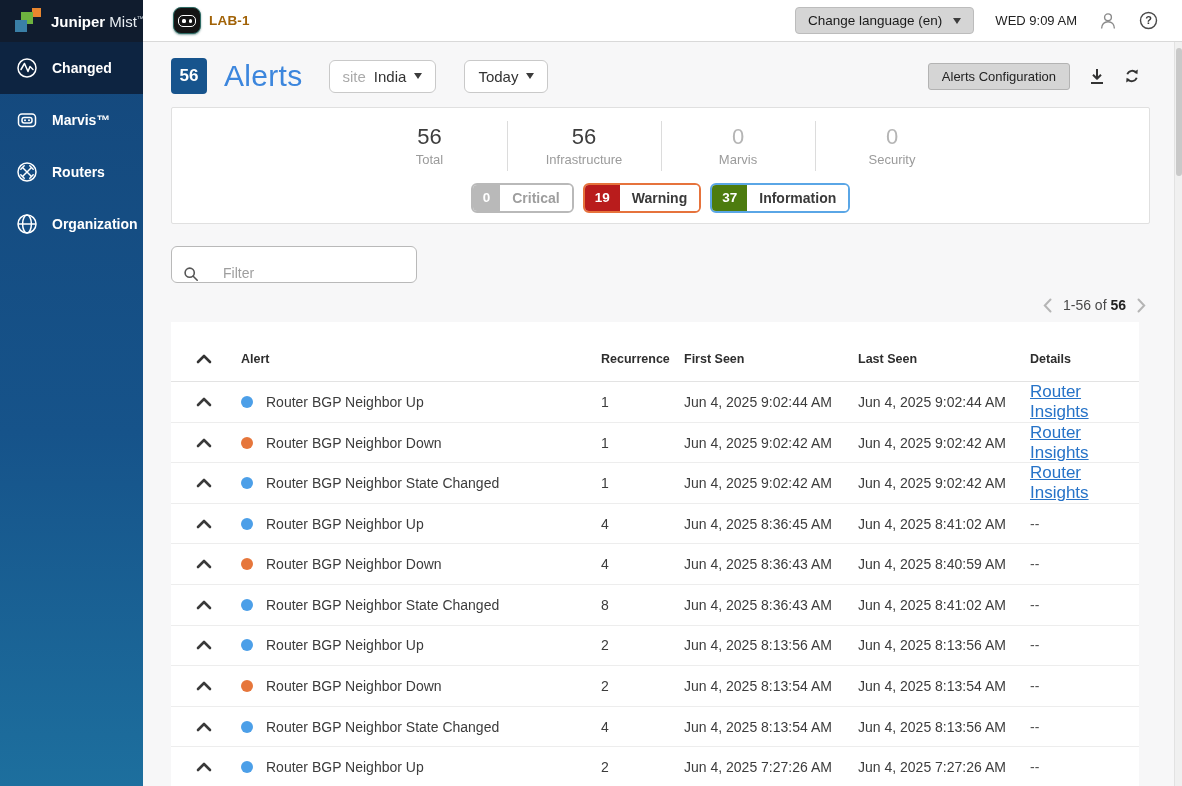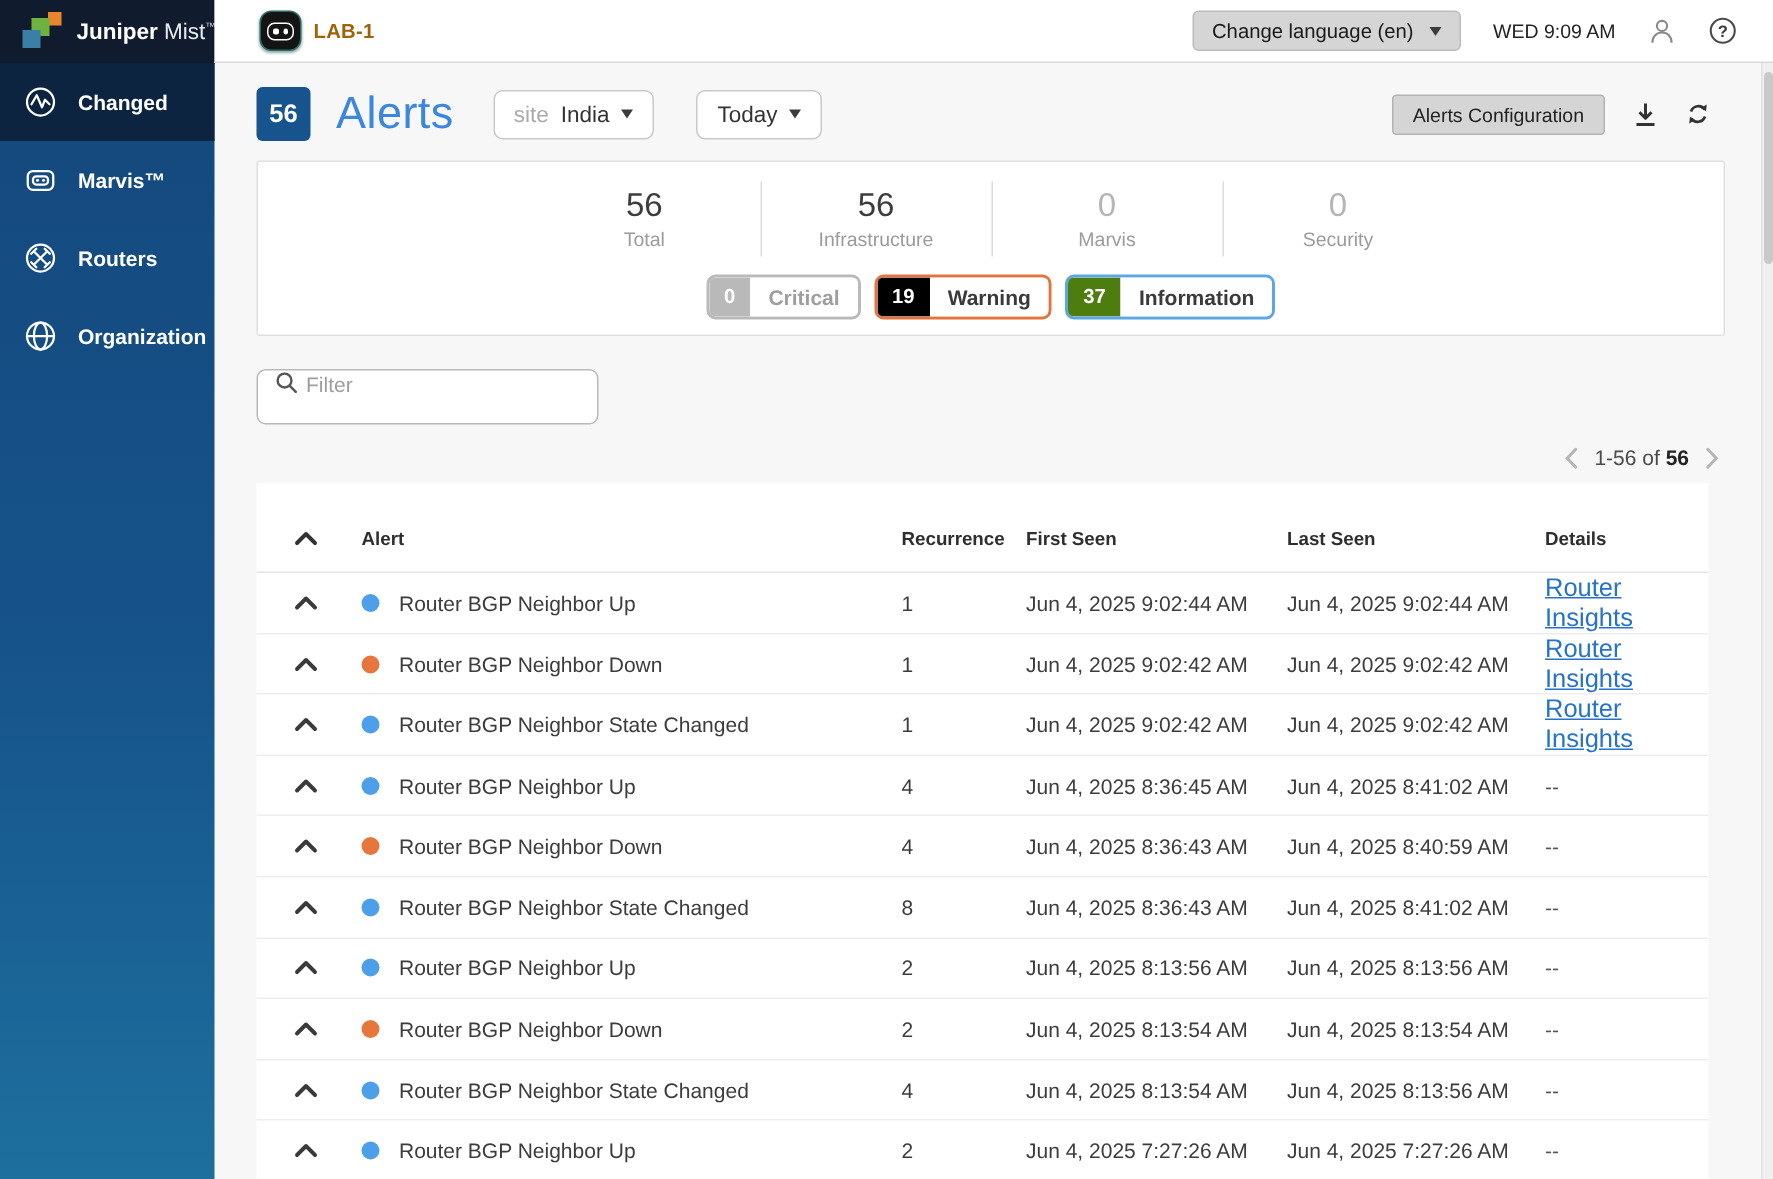--- a/index.html
+++ b/index.html
@@ -70,21 +70,21 @@
   .chips-row { display: flex; justify-content: center; gap: 9px; margin-top: 12px; }
   .sev-chip { display: inline-flex; border: 2px solid #b9b9b9; border-radius: 6px; overflow: hidden;
     background: #fff; cursor: pointer; height: 30px; align-items: stretch; }
   .sev-num { color: #fff; font-weight: 700; font-size: 13.5px; display: flex; align-items: center;
     padding: 0 10px; background: #b9b9b9; }
   .sev-label { display: flex; align-items: center; padding: 0 12px; font-size: 14px; font-weight: 600;
     color: #3a3a3a; background: #fff; }
   .sev-chip.inactive .sev-label { color: #9e9e9e; }
 
   .filter-row { position: absolute; top: 204px; left: 28px; }
-  .filter-box { display: flex; align-items: flex-start; gap: 3px; width: 228px; height: 37px;
+  .filter-box { display: flex; align-items: flex-end; gap: 22px; width: 246px; height: 37px;
     background: #fff; border: 1px solid #b9b9b9; border-radius: 6px; padding: 0 11px; }
   .filter-box input { border: none; outline: none; flex: 1; font-size: 14px; color: #333; min-width: 0;
     font-family: "Liberation Sans", sans-serif; background: transparent; }
   .filter-box input::placeholder { color: #9e9e9e; }
 
   .pagination { position: absolute; top: 252px; right: 36px; height: 22px; display: flex; align-items: center; gap: 11px; }
   .pag-text { font-size: 14px; color: #4a4a4a; }
   .pag-text b { color: #222; }
   .pag-arrow { cursor: pointer; display: flex; align-items: center; }
 
@@ -237,21 +237,21 @@
           <div class="stat-value">0</div>
           <div class="stat-label">Security</div>
         </div>
       </div>
       <div class="chips-row">
         <div class="sev-chip inactive" style="border-color: rgb(185, 185, 185);">
           <span class="sev-num" style="background: rgb(185, 185, 185);">0</span>
           <span class="sev-label">Critical</span>
         </div>
         <div class="sev-chip" style="border-color: rgb(230, 115, 60);">
-          <span class="sev-num" style="background: #000000;">19</span>
+          <span class="sev-num" style="background: #b91c1c;">19</span>
           <span class="sev-label">Warning</span>
         </div>
         <div class="sev-chip" style="border-color: rgb(90, 166, 230);">
           <span class="sev-num" style="background: #4d7c0f;">37</span>
           <span class="sev-label">Information</span>
         </div>
       </div>
     </section>
 
     <div class="filter-row">

